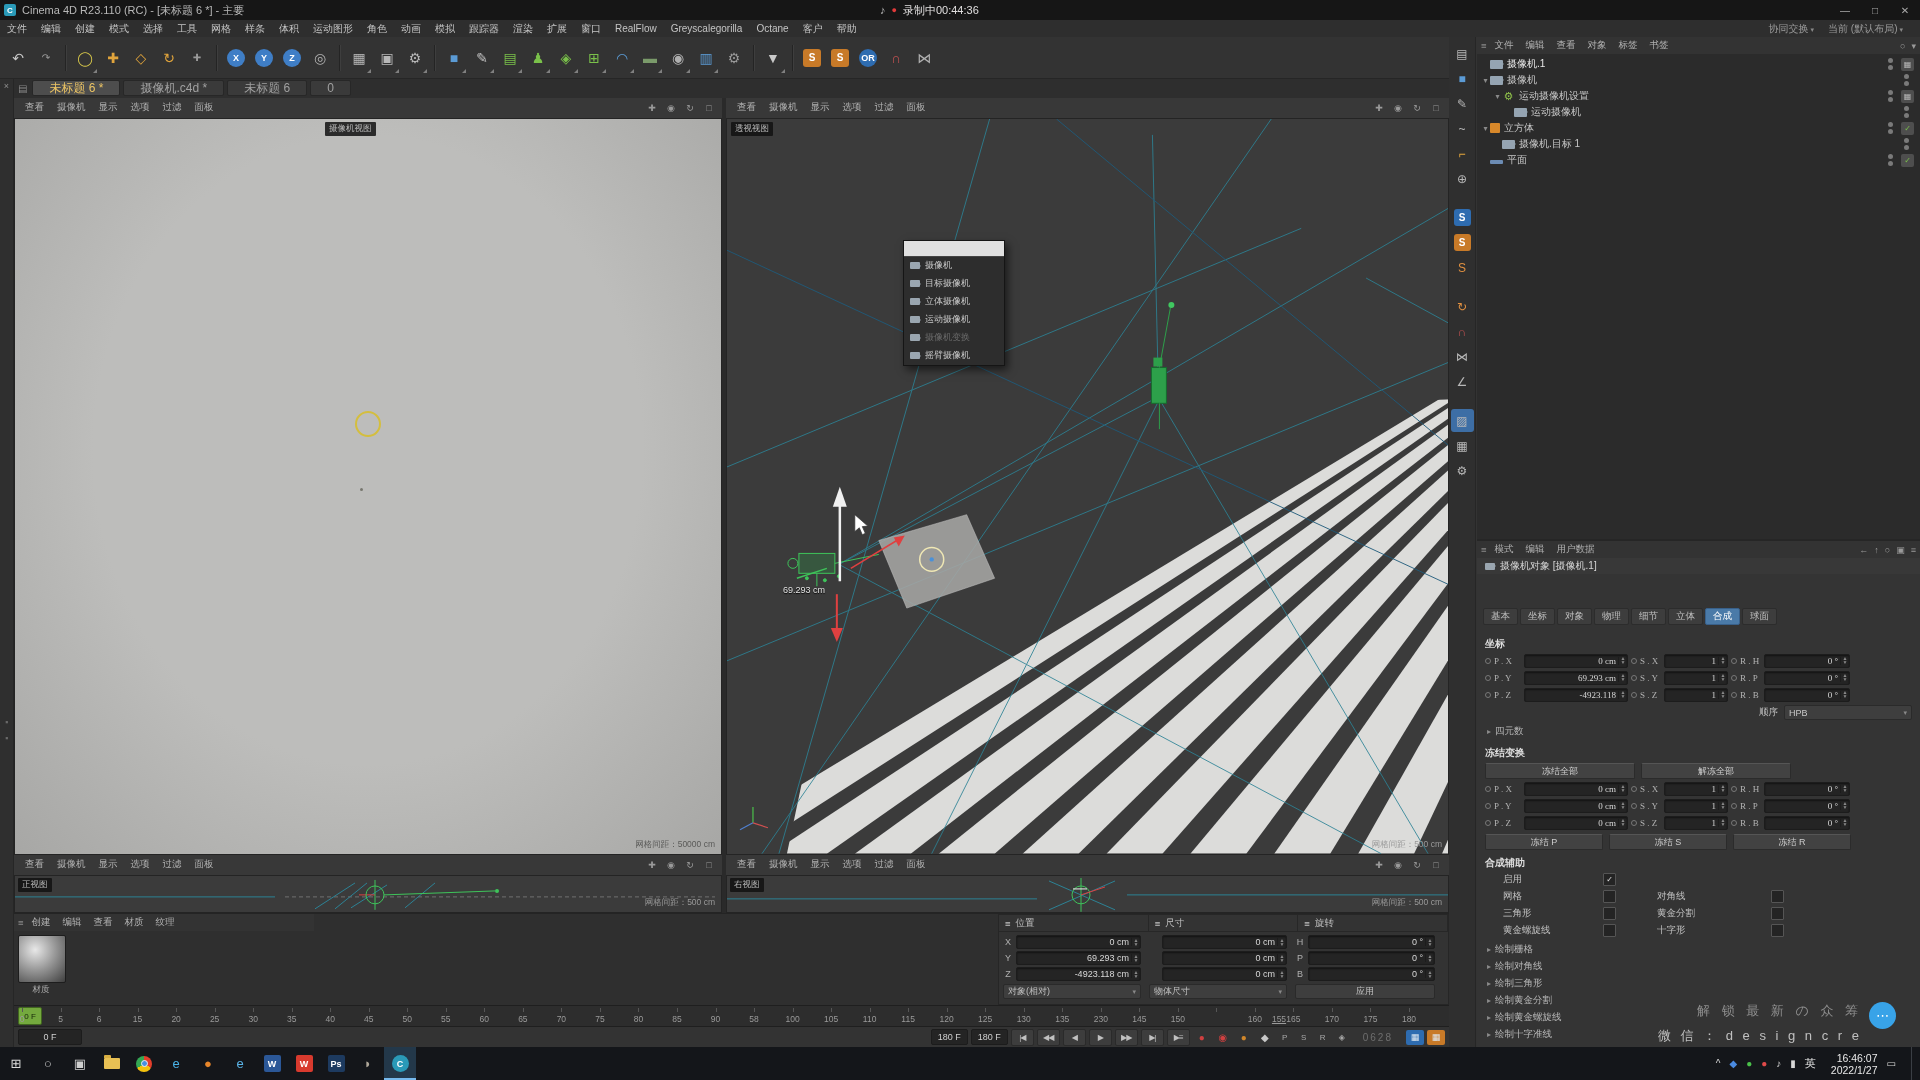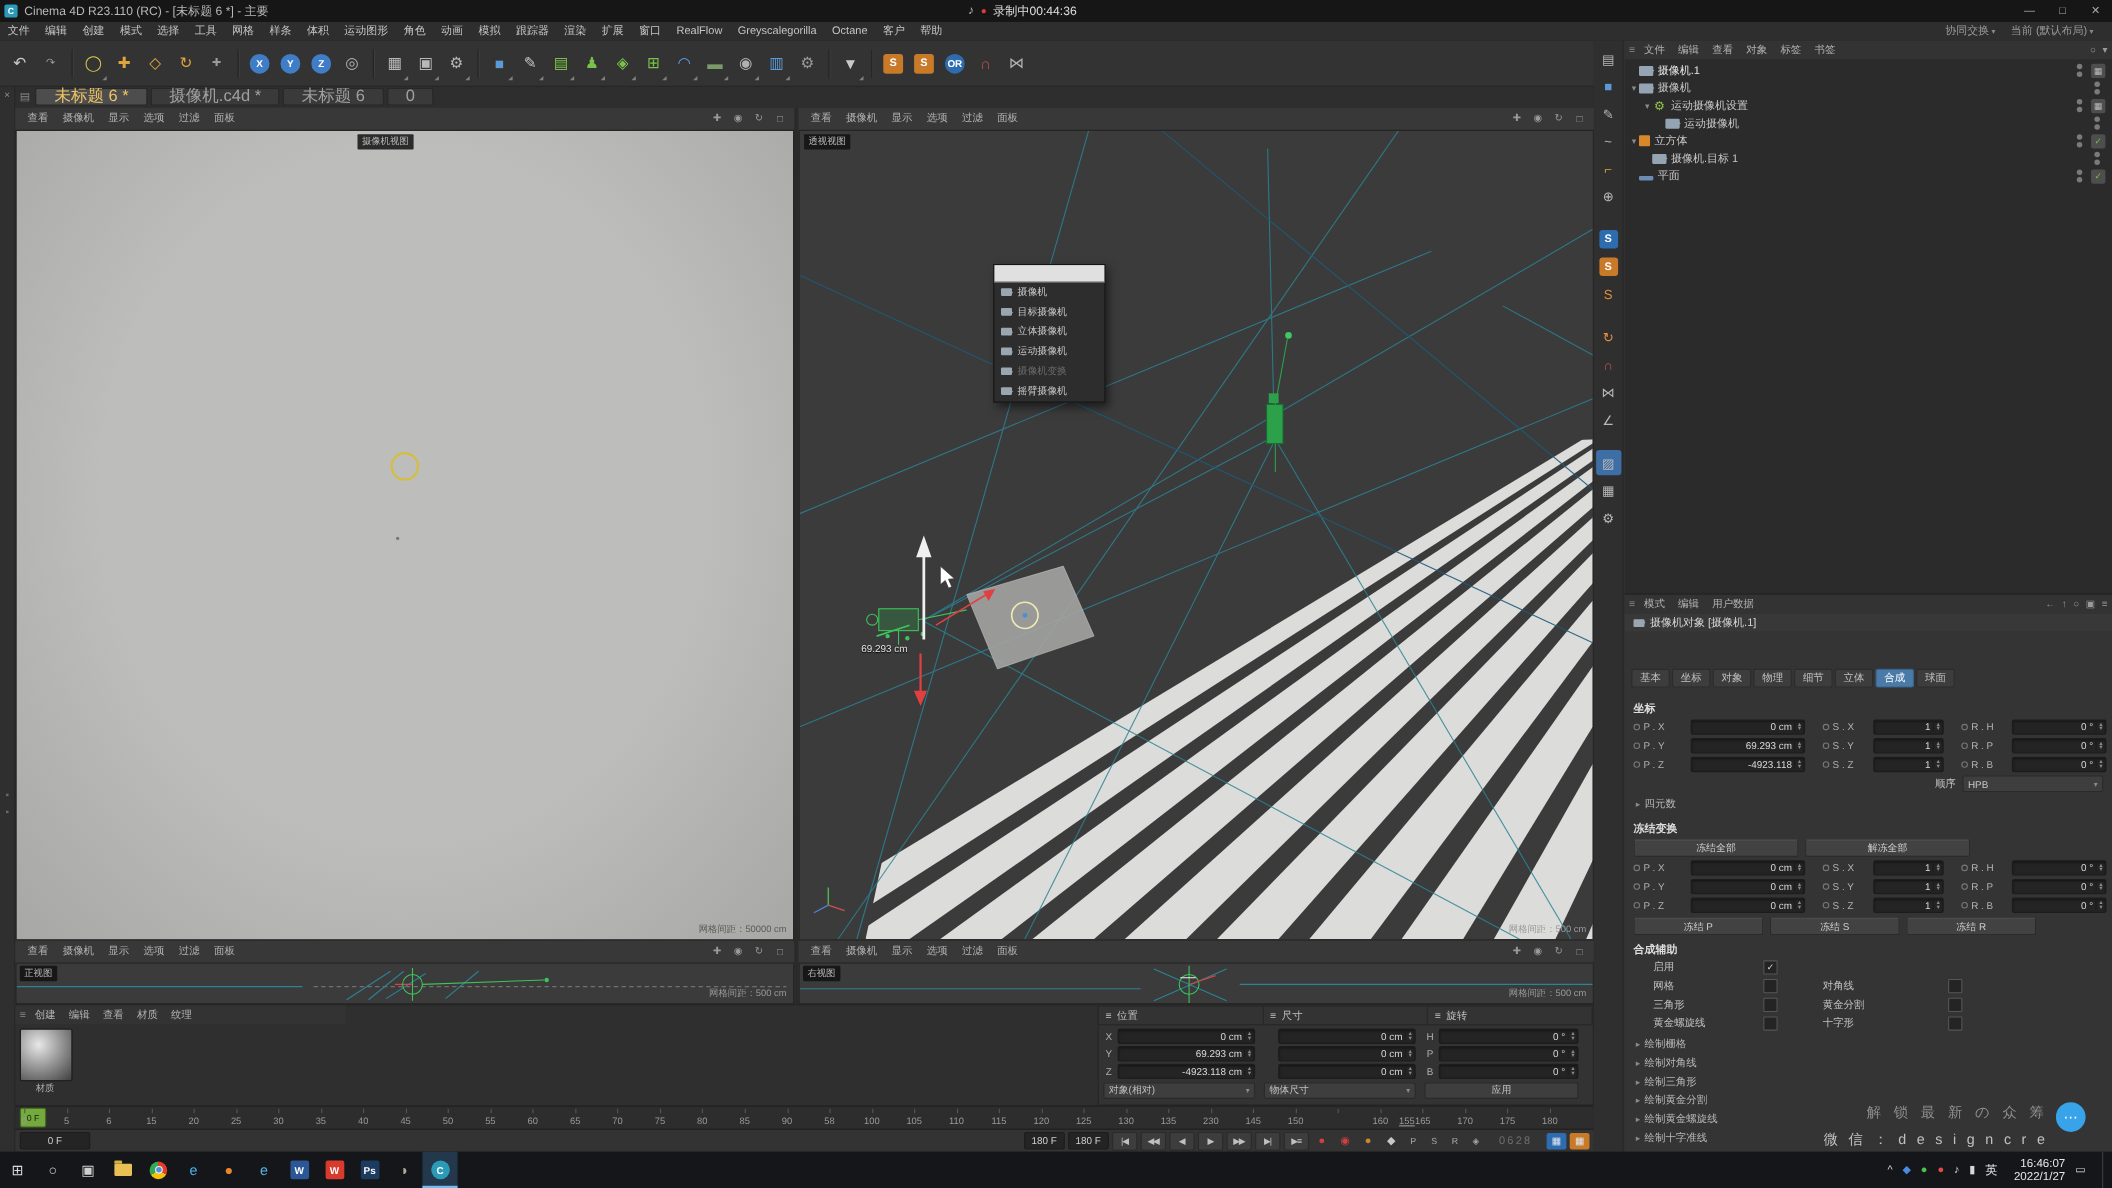--- a/index.html
+++ b/index.html
@@ -43,21 +43,21 @@
 
   
   #leftstrip{left:0;top:79px;width:14px;height:968px;background:#2f2f2f;border-right:1px solid #262626;
              display:flex;flex-direction:column;align-items:center;padding-top:2px;box-sizing:border-box;gap:6px;
              font-size:9px;color:#909090;}
 
   
   #center{left:14px;top:79px;width:1435px;height:968px;display:flex;flex-direction:column;background:#2a2a2a;}
   #vtabs{height:19px;display:flex;align-items:center;gap:3px;background:#2e2e2e;padding-left:4px;}
   .vtab{background:#3a3a3a;border:1px solid #272727;border-radius:2px;padding:0 16px;line-height:14px;
-        font-size:15px;color:#a0a0a0;}
+        font-size:12px;color:#a0a0a0;}
   .vtab.active{background:#4d4d4d;color:#ecc464;}
   .vtab-ic{color:#8a8a8a;font-size:10px;margin-right:2px;}
 
   .vrow{display:flex;gap:4px;}
   #vrow-top{height:759px;}
   #vrow-bot{height:59px;}
   .vp{display:flex;flex-direction:column;background:#363636;}
   .vp-l{width:708px;flex:0 0 auto;}
   .vp-r{flex:1;}
   .vp-menu{height:20px;display:flex;align-items:center;padding:0 5px;gap:1px;font-size:9.5px;color:#b2b2b2;
@@ -162,21 +162,21 @@
   .tag.check{color:#7ac14a;}
 
   
   #am{flex:1;display:flex;flex-direction:column;background:#343434;overflow:hidden;}
   #am-title{height:16px;display:flex;align-items:center;gap:5px;padding:0 8px;font-size:10px;color:#d6d6d6;background:#383838;}
   #am-tabs{display:flex;flex-wrap:nowrap;gap:2px;padding:2px 6px;background:#343434;margin-top:32px;}
   .atab{padding:1px 7px;font-size:9.5px;color:#c0c0c0;background:#3d3d3d;border:1px solid #2c2c2c;border-radius:2px;}
   .atab.active{background:#4a7aa8;color:#fff;border-color:#38608a;}
   #am-scroll{flex:1;padding:4px 8px 0 8px;overflow:hidden;}
   .sec-h{font-size:10px;color:#dedede;margin:6px 0 3px 0;font-weight:bold;}
-  .agrid{display:grid;grid-template-columns:36px 104px 30px 64px 30px 86px;gap:16px;align-items:center;margin-bottom:3px;}
+  .agrid{display:grid;grid-template-columns:36px 104px 30px 64px 30px 86px;gap:3px;align-items:center;margin-bottom:3px;font-family:Liberation Serif, serif;}
   .alab{font-size:9px;color:#b2b2b2;white-space:nowrap;display:flex;align-items:center;gap:3px;}
   .alab:before{content:"";width:4px;height:4px;border:1px solid #777;border-radius:50%;flex:0 0 auto;}
   .orderrow{display:flex;align-items:center;justify-content:flex-end;gap:6px;margin:3px 0;}
   .adrop{width:118px;height:13px;background:#3e3e3e;border:1px solid #2a2a2a;border-radius:2px;display:flex;
          align-items:center;justify-content:space-between;padding:0 4px;font-size:9px;color:#c8c8c8;}
   .collrow{font-size:9.5px;color:#b8b8b8;padding:2px 0 2px 2px;display:flex;align-items:center;gap:4px;}
   .collrow .tri{color:#8a8a8a;font-size:8px;}
   .abtn{height:14px;background:#424242;border:1px solid #2b2b2b;border-top-color:#555;border-radius:2px;
         font-size:9px;color:#cecece;display:flex;align-items:center;justify-content:center;}
   .btnrow2{display:grid;grid-template-columns:150px 150px;gap:6px;margin:3px 0;}

